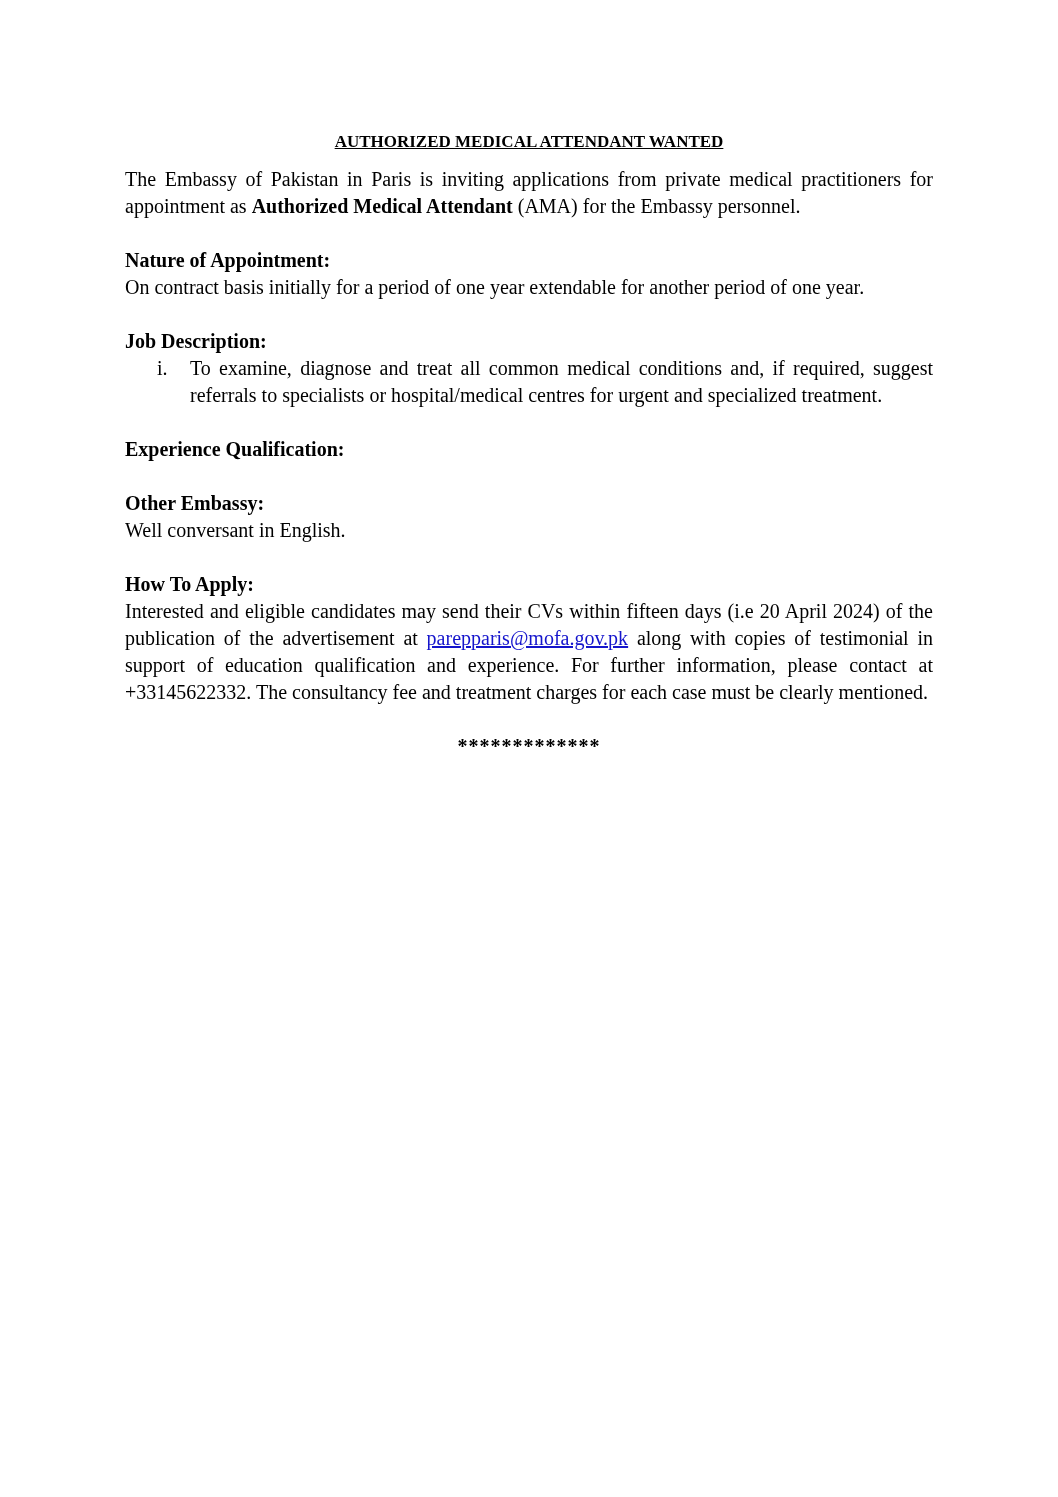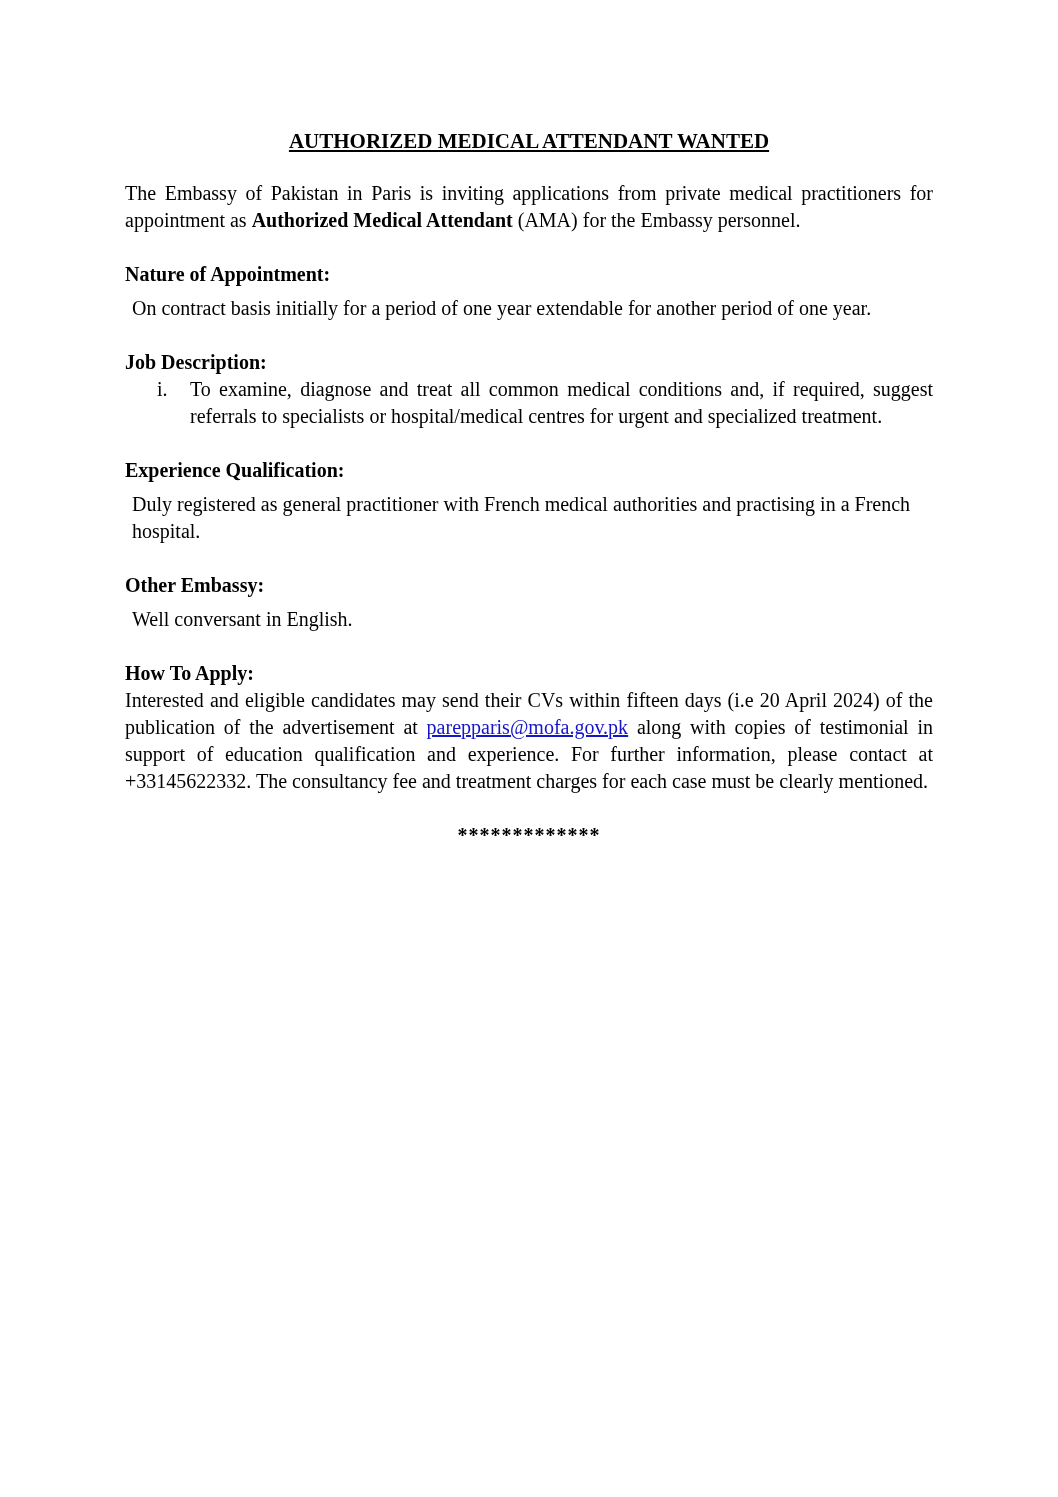--- a/index.html
+++ b/index.html
@@ -16,37 +16,37 @@
     font-family: "Liberation Serif", "DejaVu Serif", serif;
     font-size: 20px;
     line-height: 27px;
     box-sizing: border-box;
     padding: 128px 125px 40px 125px;
     overflow: hidden;
   }
   .doc-title {
     text-align: center;
     font-weight: bold;
-    font-size: 21px;
+    font-size: 17px;
     line-height: 27px;
-    margin: 0 0 25px 0;
+    margin: 0 0 11px 0;
   }
   .doc-title span {
     text-decoration: underline;
   }
   .block {
     margin: 0 0 27px 0;
   }
   .para-justify {
     text-align: justify;
     margin: 0;
   }
   .para-left {
     text-align: left;
-    margin: 7px;
+    margin: 0;
   }
   .section-heading {
     font-weight: bold;
     margin: 0;
   }
   .roman-list {
     margin: 0;
   }
   .roman-item {
     display: flex;
@@ -101,21 +101,20 @@
     <div class="roman-list">
       <div class="roman-item">
         <span class="marker">i.</span>
         <span class="item-text">To examine, diagnose and treat all common medical conditions and, if required, suggest referrals to specialists or hospital/medical centres for urgent and specialized treatment.</span>
       </div>
     </div>
   </div>
 
   <div class="block">
     <p class="section-heading">Experience Qualification:</p>
-    <p class="para-left">Duly registered as general practitioner with French medical authorities and practising in a French hospital.</p>
   </div>
 
   <div class="block">
     <p class="section-heading">Other Embassy:</p>
     <p class="para-left">Well conversant in English.</p>
   </div>
 
 
   <div class="block">
     <p class="section-heading">How To Apply:</p>

